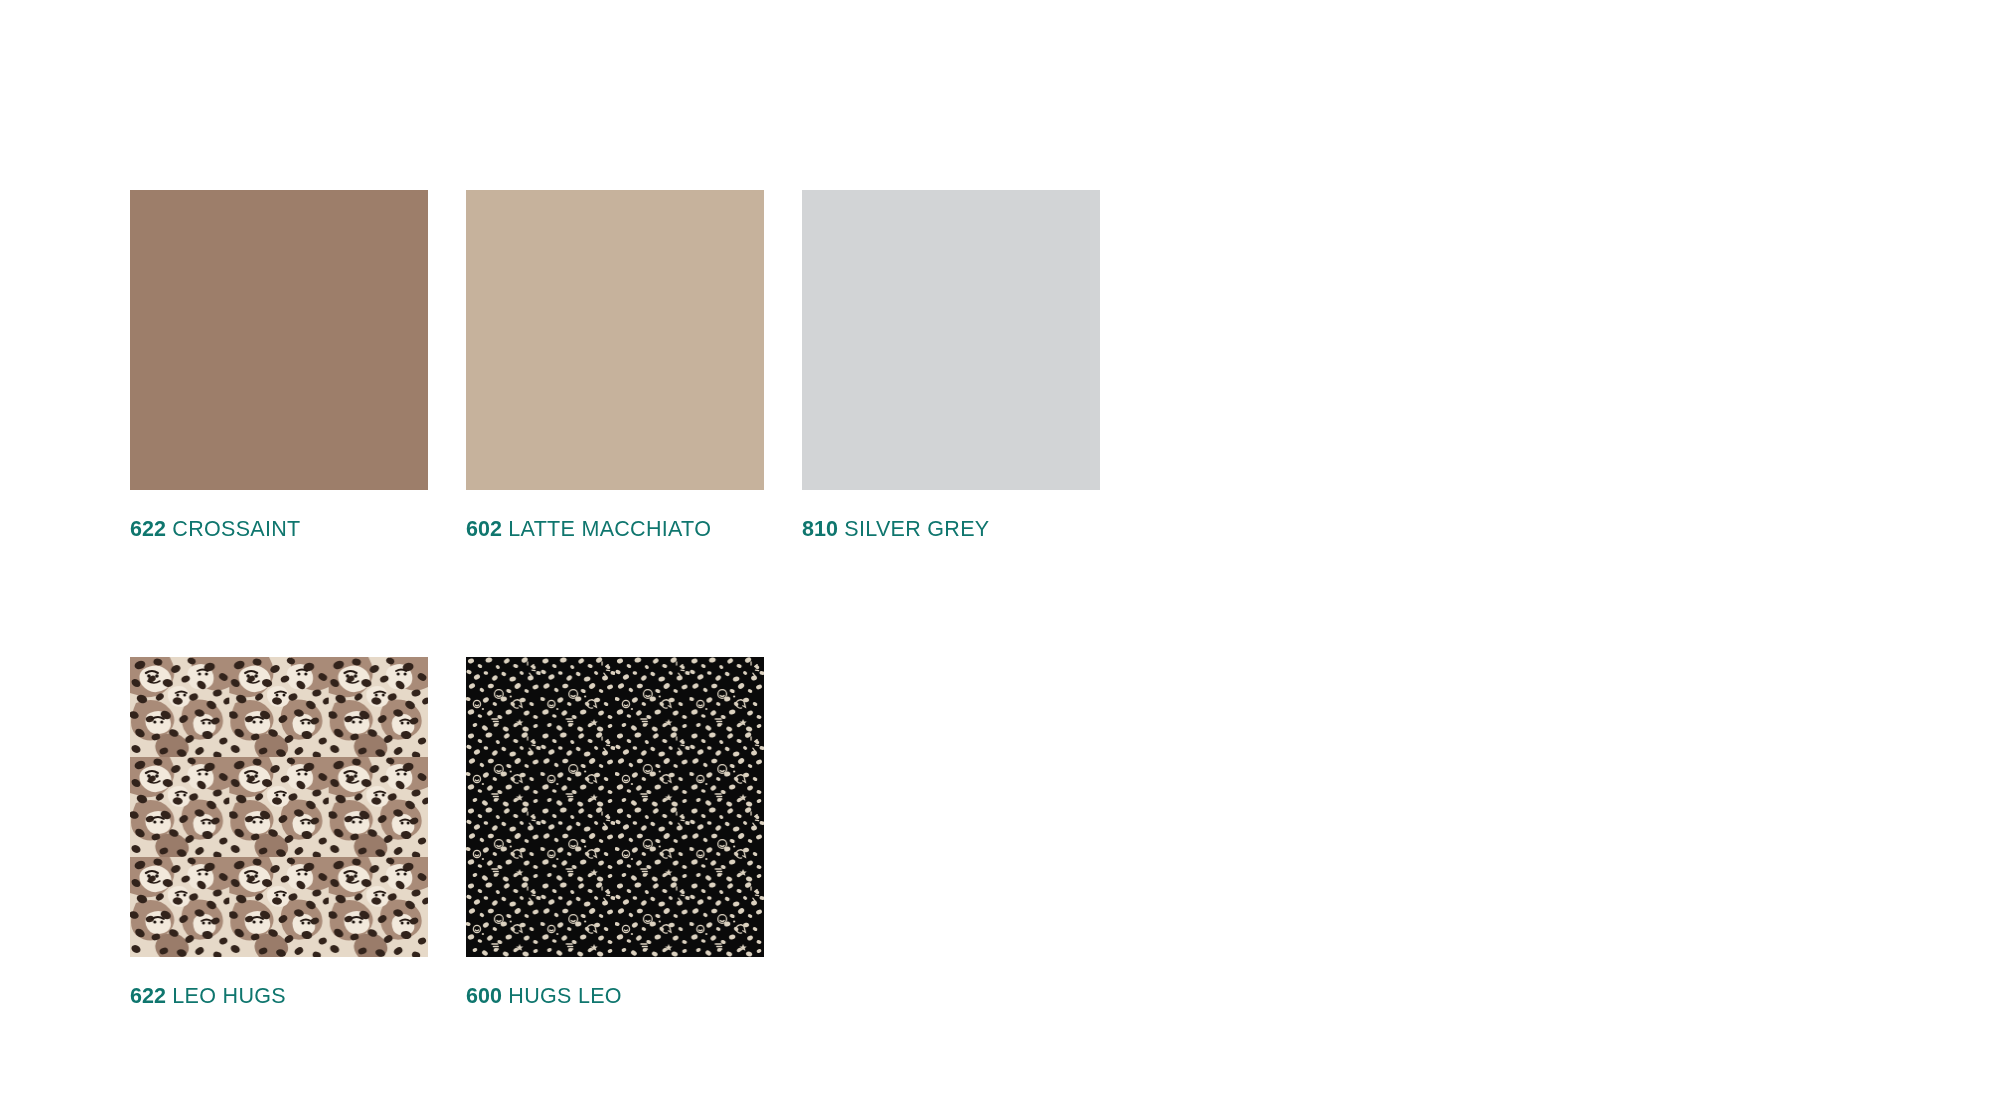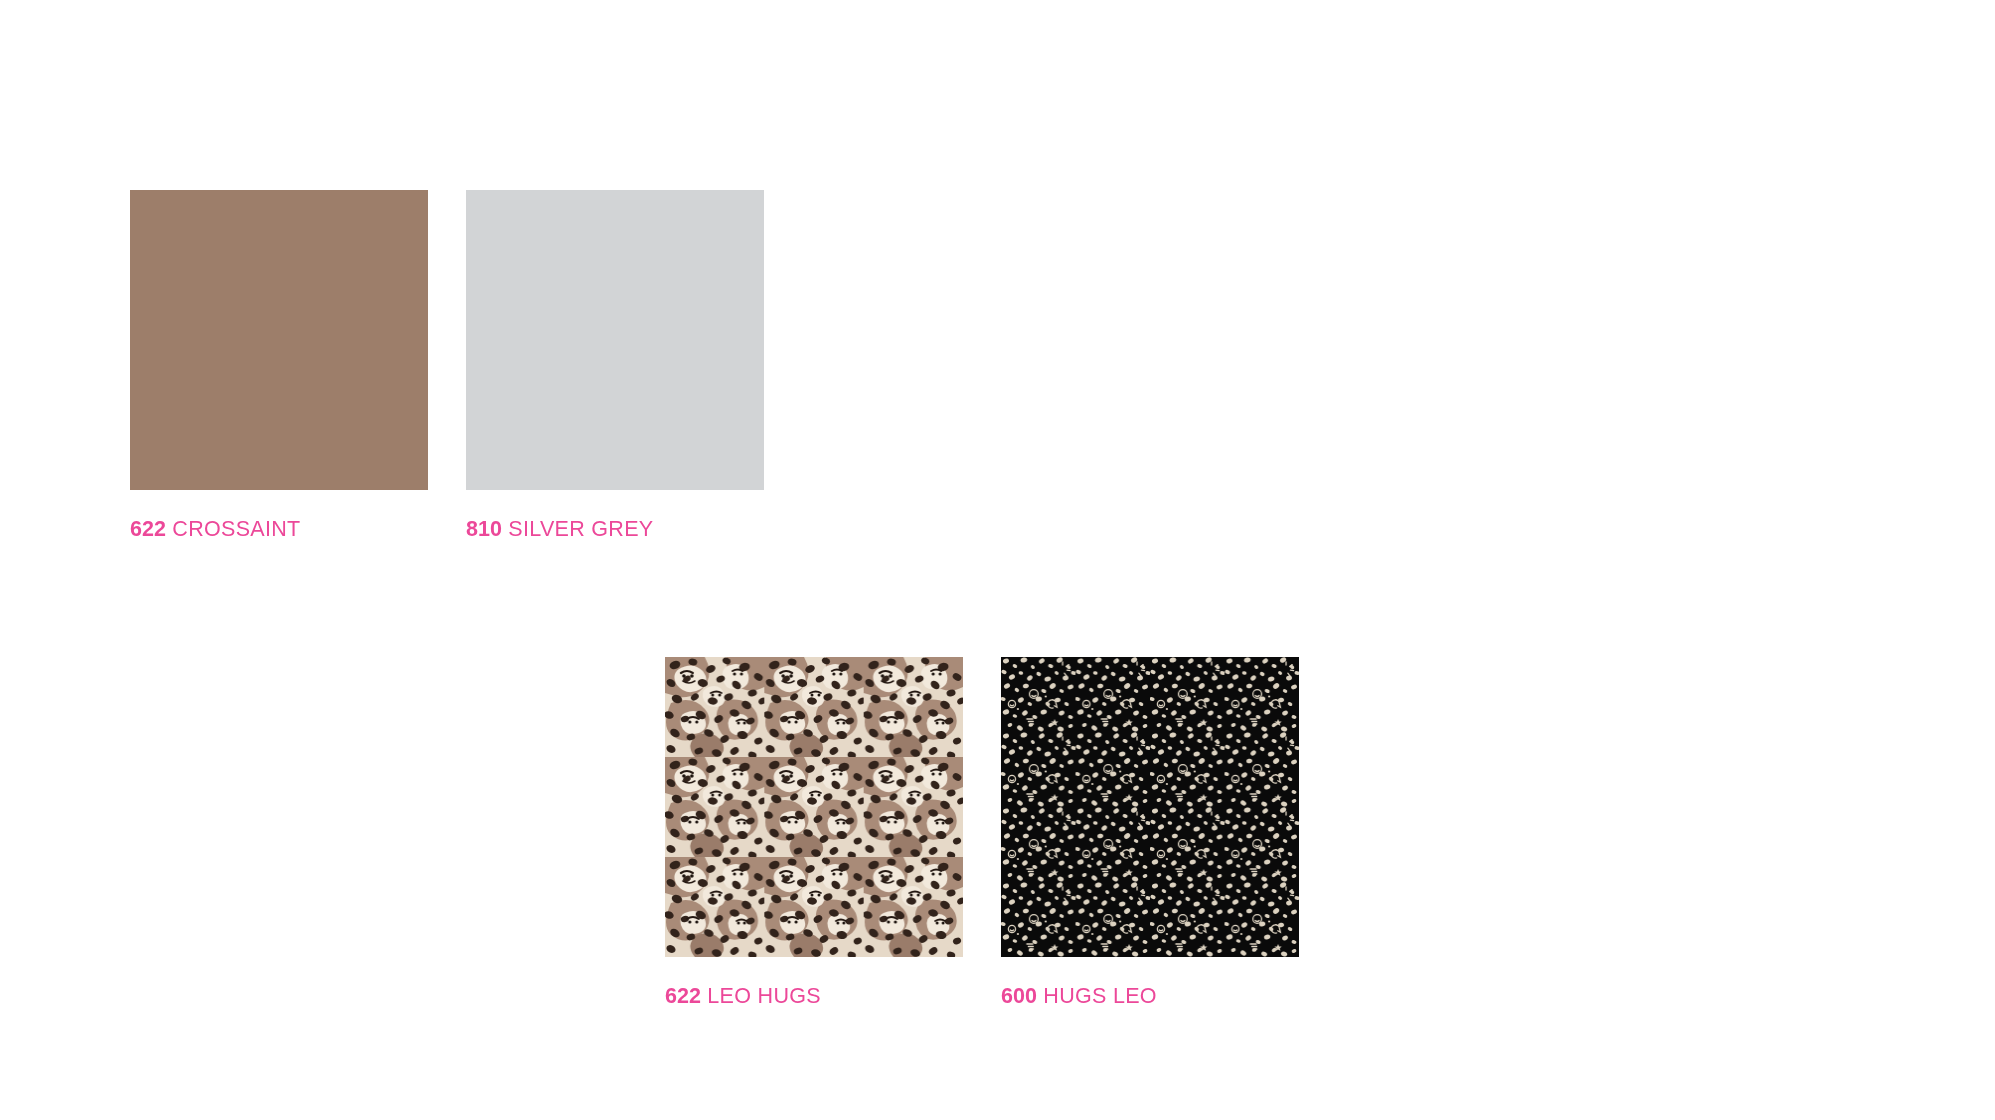--- a/index.html
+++ b/index.html
@@ -30,21 +30,20 @@
     width: 1720px;
   }
 
   .swatch-row {
     display: flex;
     flex-direction: row;
     align-items: flex-start;
   }
   .swatch-row.row-2 {
     margin-top: 115px;
-    justify-content: center;
   }
 
   .swatch-cell {
     width: 298px;
     margin-right: 38px;
     display: flex;
     flex-direction: column;
   }
   .swatch-cell:last-child { margin-right: 16px; }
 
@@ -58,21 +57,21 @@
   }
   .swatch-chip.bordered {
     border: 1.5px solid #1a1a1a;
   }
 
   .swatch-label {
     margin-top: 28px;
     font-size: 21.5px;
     line-height: 1.1;
     letter-spacing: 0.2px;
-    color: #ec4899;
+    color: #0f766e;
     white-space: nowrap;
     font-stretch: condensed;
   }
   .swatch-label .code {
     font-weight: 700;
     letter-spacing: 0.1px;
   }
   .swatch-label .name {
     font-weight: 400;
     letter-spacing: 0.3px;
@@ -94,20 +93,26 @@
 
     <div class="swatch-row row-1">
 
       <div class="swatch-cell">
         <div class="swatch-chip" style="background:#9D7E6A;"></div>
         <div class="swatch-label">
           <span class="code">622</span><span> </span><span class="name">CROSSAINT</span>
         </div>
       </div>
 
+      <div class="swatch-cell">
+        <div class="swatch-chip" style="background:#C6B29C;"></div>
+        <div class="swatch-label">
+          <span class="code">602</span><span> </span><span class="name">LATTE MACCHIATO</span>
+        </div>
+      </div>
 
 
 
       <div class="swatch-cell">
         <div class="swatch-chip" style="background:#D2D4D6;"></div>
         <div class="swatch-label">
           <span class="code">810</span><span> </span><span class="name">SILVER GREY</span>
         </div>
       </div>
 

